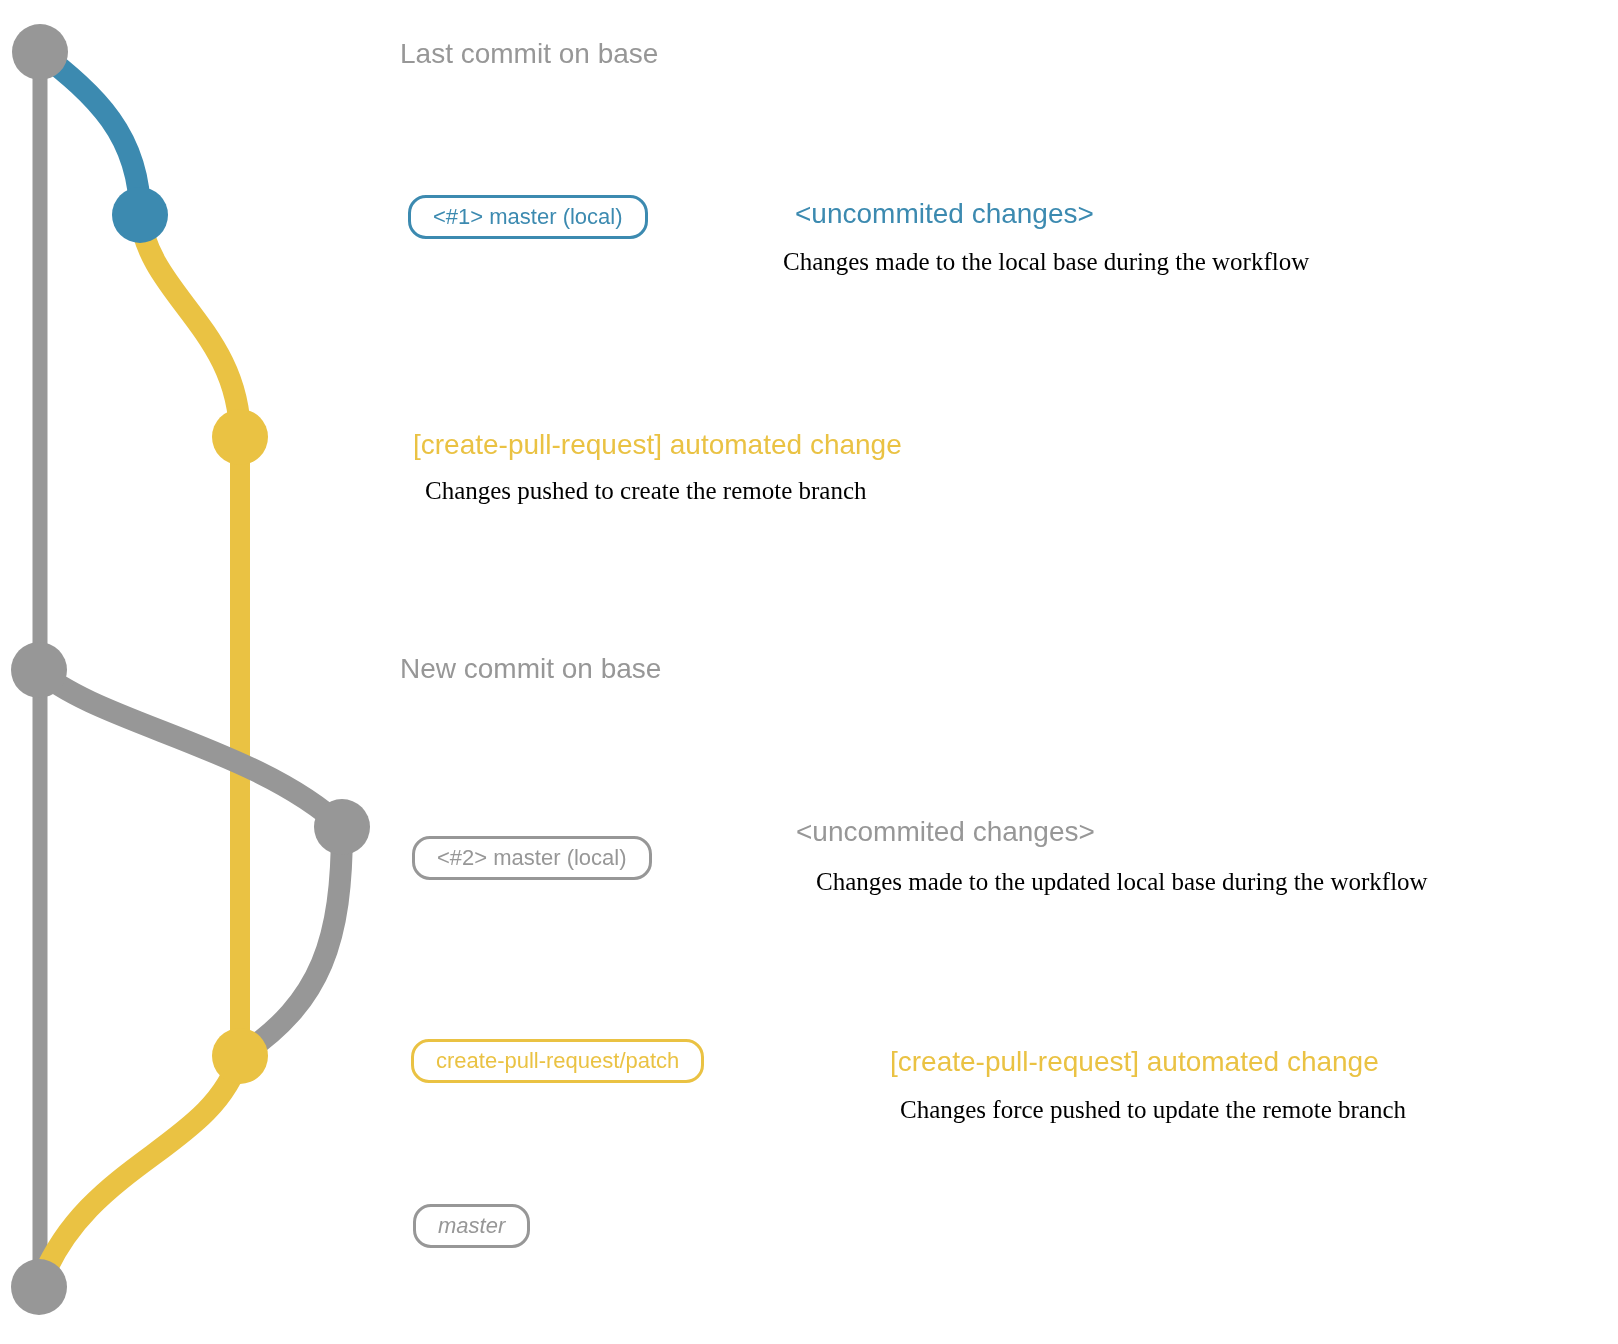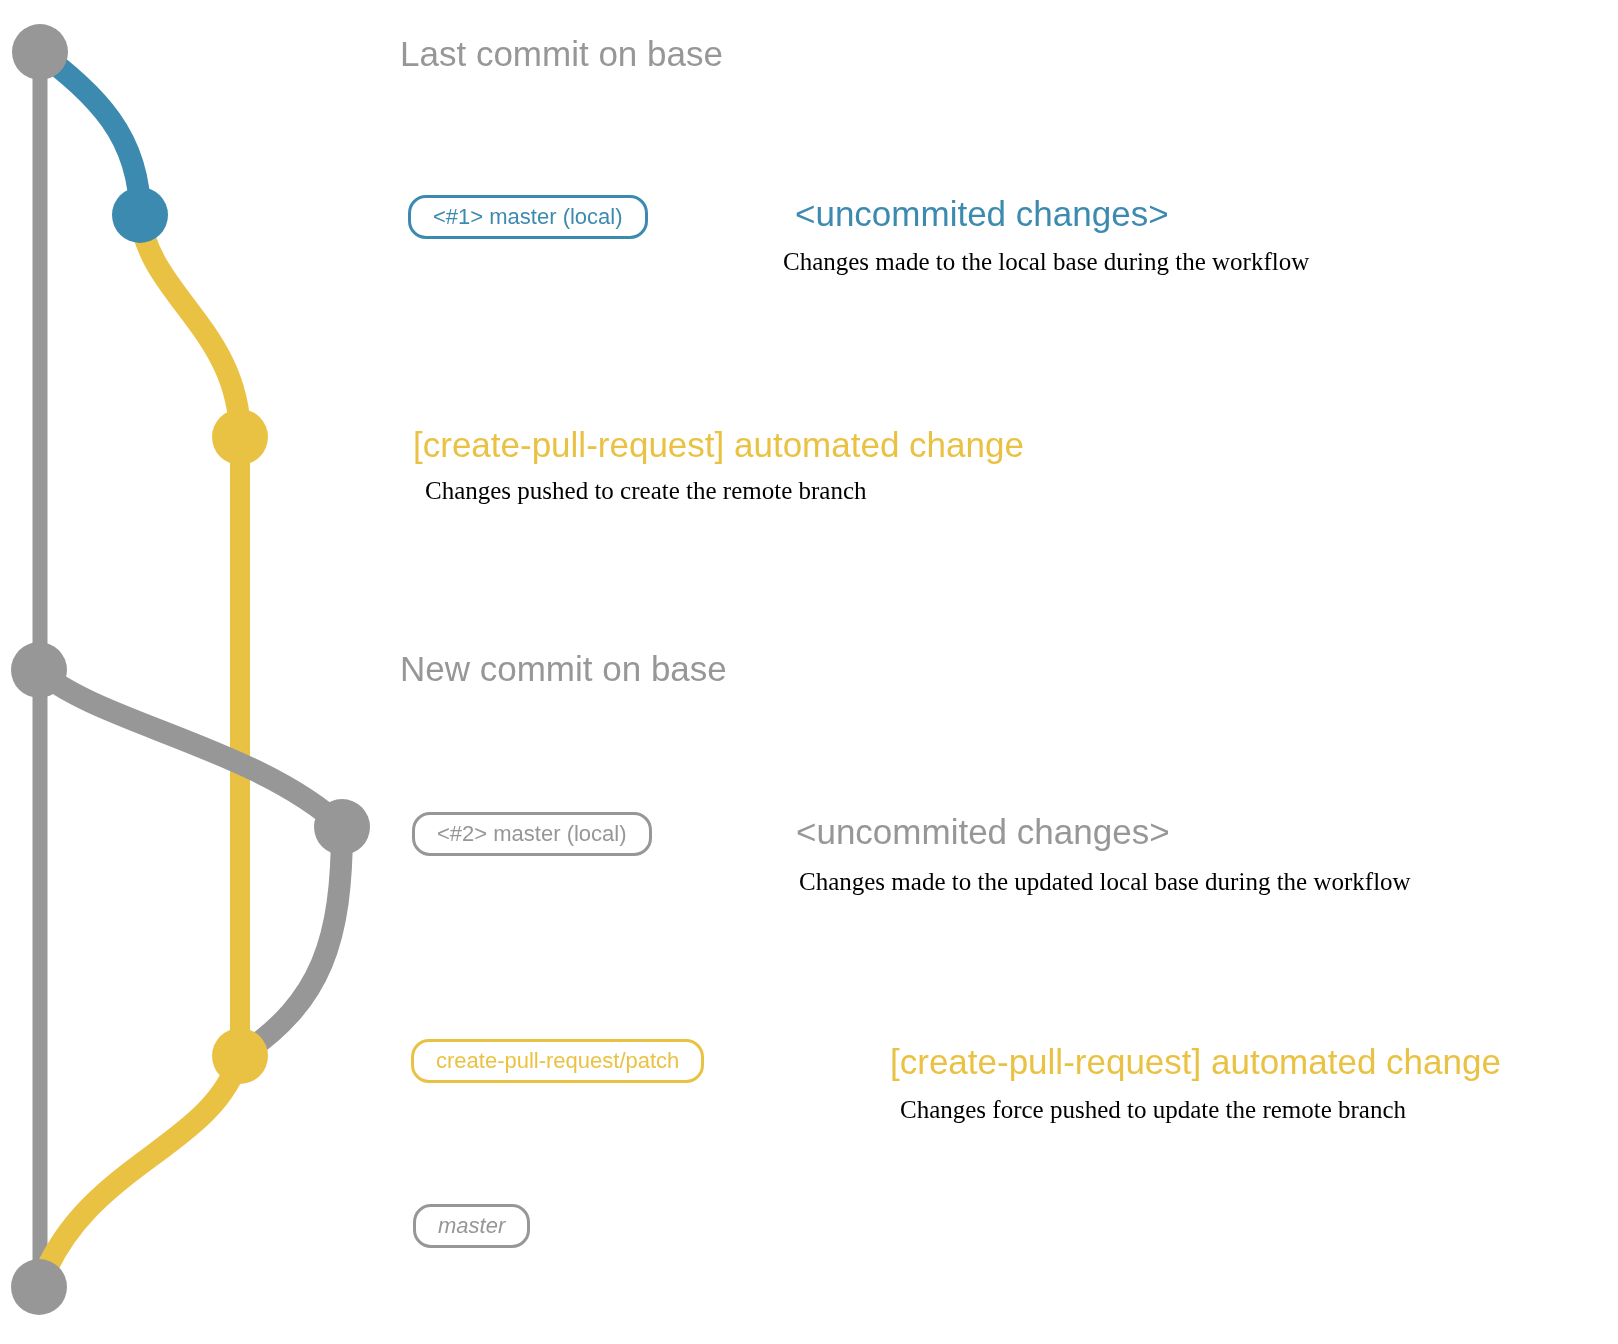--- a/index.html
+++ b/index.html
@@ -3,21 +3,21 @@
 <meta charset="utf-8">
 <style>
   html,body { margin:0; padding:0; background:#ffffff; }
   .canvas {
     position:relative; width:1618px; height:1344px; overflow:hidden;
     background:#ffffff; font-family:"Liberation Sans", sans-serif;
   }
   .graph-svg { position:absolute; left:0; top:0; }
   .lbl {
     position:absolute; transform:translateY(-50%);
-    white-space:nowrap; font-size:35px; line-height:1.1;
+    white-space:nowrap; font-size:28px; line-height:1.1;
   }
   .serif {
     font-family:"Liberation Serif", serif;
     font-size:25px; color:#000000;
   }
   .badge {
     position:absolute; transform:translateY(-50%);
     display:inline-flex; align-items:center;
     height:44px; padding:0 22px; box-sizing:border-box;
     border:3px solid; border-radius:18px;
@@ -28,23 +28,23 @@
   .c-yellow{ color:var(--yellow);border-color:var(--yellow); }
 
   
   .pos-last-commit   { left:400px; top:54px; }
   .pos-badge1        { left:408px; top:217px; }
   .pos-note1         { left:795px; top:214px; }
   .pos-desc1         { left:783px; top:262px; }
   .pos-push1-title   { left:413px; top:445px; }
   .pos-push1-desc    { left:425px; top:491px; }
   .pos-new-commit    { left:400px; top:669px; }
-  .pos-badge2        { left:412px; top:834px;border-radius:18px; }
+  .pos-badge2        { left:412px; top:858px;border-radius:18px; }
   .pos-note2         { left:796px; top:832px; }
-  .pos-desc2         { left:799px; top:882px;text-align:center; }
+  .pos-desc2         { left:816px; top:882px;text-align:center; }
   .pos-badge3        { left:411px; top:1061px;text-align:center; }
   .pos-push2-title   { left:890px; top:1062px; }
   .pos-push2-desc    { left:900px; top:1110px; }
   .pos-badge4        { left:413px; top:1226px;font-style:italic; }
   .pos-merge-text    { left:587px; top:1287px; }
 </style>
 </head>
 <body>
 
 <div class="canvas">

